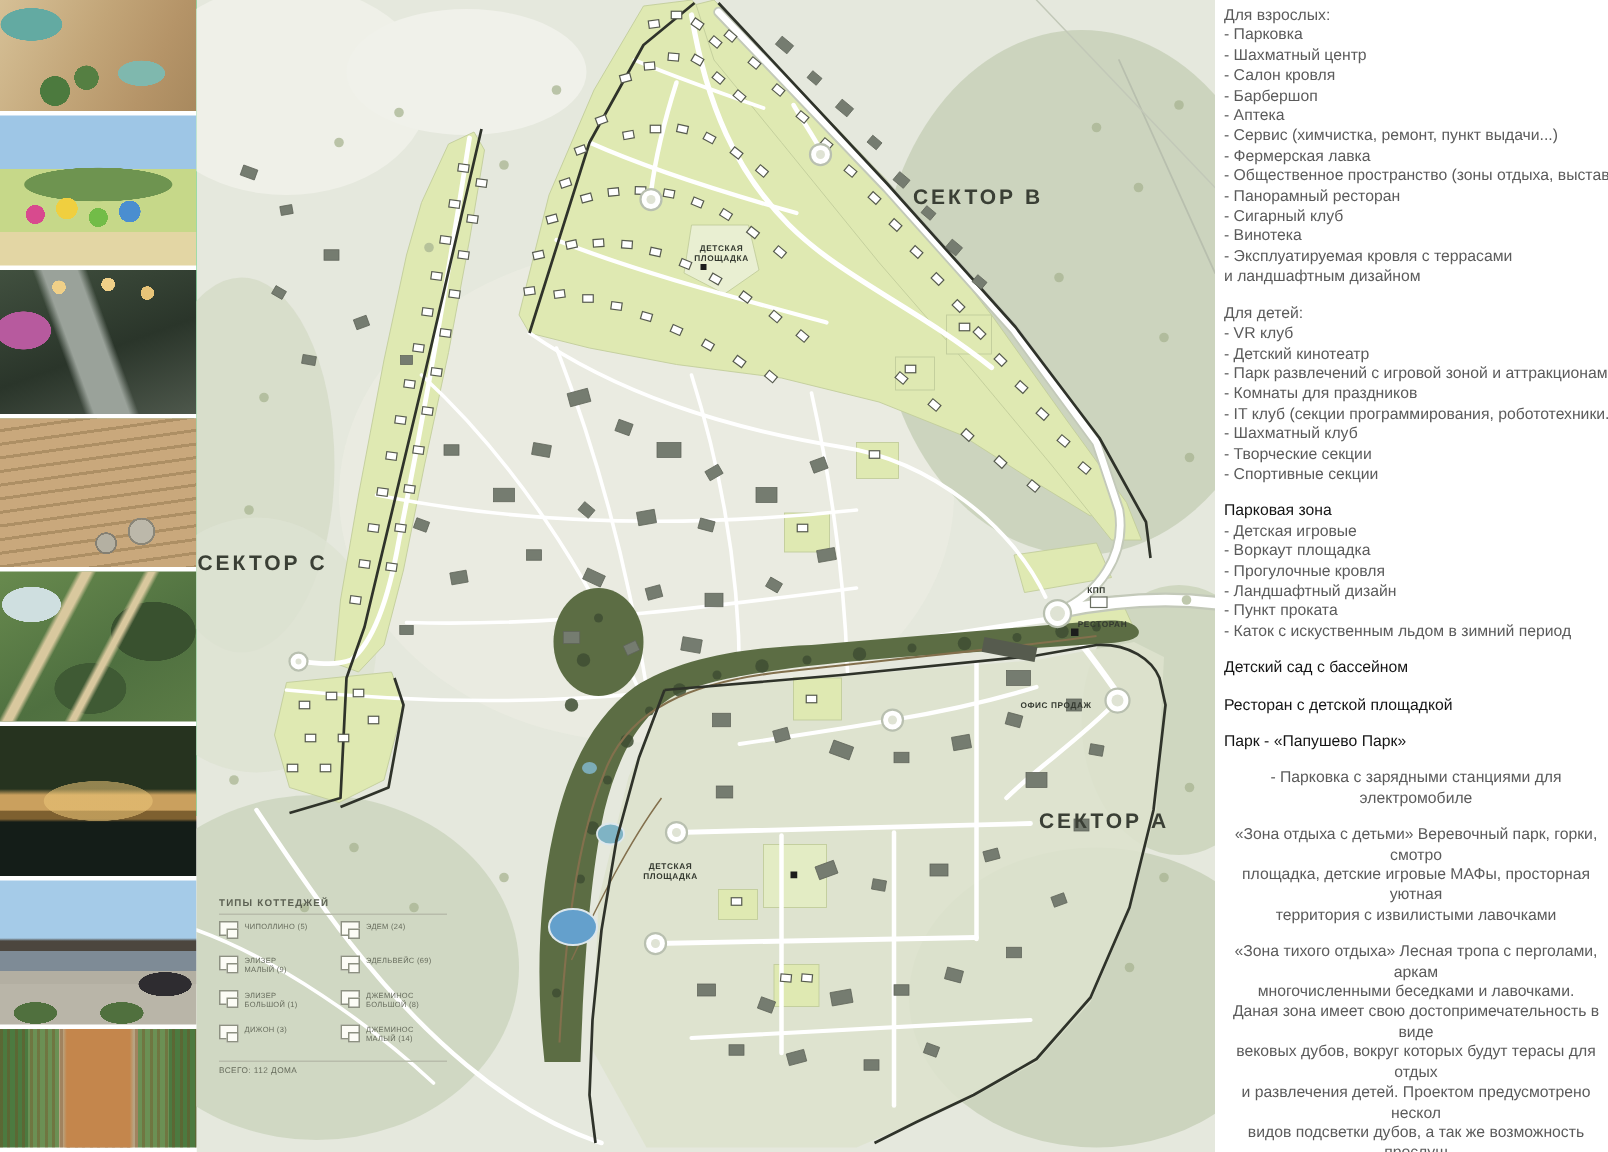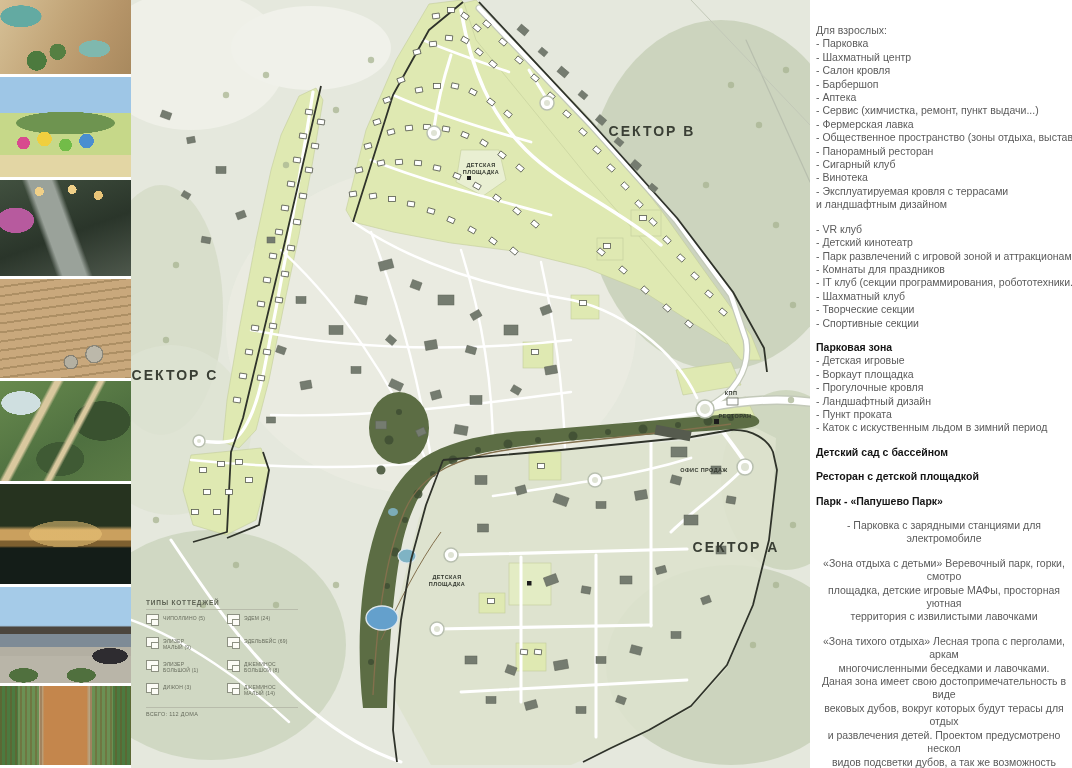--- a/index.html
+++ b/index.html
@@ -68,25 +68,25 @@
   .legend-grid { display:grid; grid-template-columns:1fr 1fr; column-gap:10px; row-gap:5px; }
   .legend-item { display:flex; align-items:flex-start; gap:4px; min-height:18px; }
   .lg-icon { flex:0 0 auto; width:13px; height:10px; background:#fcfcf6; border:1px solid #8d9182; position:relative; }
   .lg-icon::after { content:""; position:absolute; right:-1px; bottom:-3px; width:6px; height:5px;
     background:#fcfcf6; border:1px solid #8d9182; }
   .legend-label { font-size:5px; line-height:1.25; white-space:pre-line; letter-spacing:.2px; padding-top:1px; }
   .legend-total { font-size:5.5px; margin-top:6px; border-top:.5px solid #b8bcab; padding-top:3px; letter-spacing:.3px; }
 
   
   .right-panel { position:absolute; left:810px; top:0; width:262px; height:768px; background:#fff;
-    padding:24px 0 0 6px; color:#5b5b5b; font-size:10.5px; line-height:13.4px; overflow:hidden; }
+    padding:4px 0 0 6px; color:#5b5b5b; font-size:10.5px; line-height:13.4px; overflow:hidden; }
   .right-panel .block { margin-bottom:11px; }
   .rp-line { white-space:nowrap; overflow:hidden; }
-  .rp-bold { font-weight:bold; color:#141414; }
-  .rp-boldline { font-weight:bold; color:#141414; margin-bottom:11px; white-space:nowrap; overflow:hidden; }
+  .rp-bold { font-weight:normal; color:#141414; }
+  .rp-boldline { font-weight:normal; color:#141414; margin-bottom:11px; white-space:nowrap; overflow:hidden; }
   .rp-par { white-space:pre-line; margin-bottom:11px;text-align:center; }
 </style>
 </head>
 <body>
 
 <div class="stage">
 
   <div class="photo-strip">
     <div class="photo p1"></div>
     <div class="photo p2"></div>
@@ -511,20 +511,21 @@
       <div class="rp-line">- Сервис (химчистка, ремонт, пункт выдачи...)</div>
       <div class="rp-line">- Фермерская лавка</div>
       <div class="rp-line">- Общественное пространство (зоны отдыха, выставки.</div>
       <div class="rp-line">- Панорамный ресторан</div>
       <div class="rp-line">- Сигарный клуб</div>
       <div class="rp-line">- Винотека</div>
       <div class="rp-line">- Эксплуатируемая кровля с террасами</div>
       <div class="rp-line">  и ландшафтным дизайном</div>
     </div>
     <div class="block">
+      <div class="rp-line">Для детей:</div>
       <div class="rp-line">- VR клуб</div>
       <div class="rp-line">- Детский кинотеатр</div>
       <div class="rp-line">- Парк развлечений с игровой зоной и аттракционами</div>
       <div class="rp-line">- Комнаты для праздников</div>
       <div class="rp-line">- IT клуб (секции программирования, робототехники...)</div>
       <div class="rp-line">- Шахматный клуб</div>
       <div class="rp-line">- Творческие секции</div>
       <div class="rp-line">- Спортивные секции</div>
     </div>
     <div class="block">

